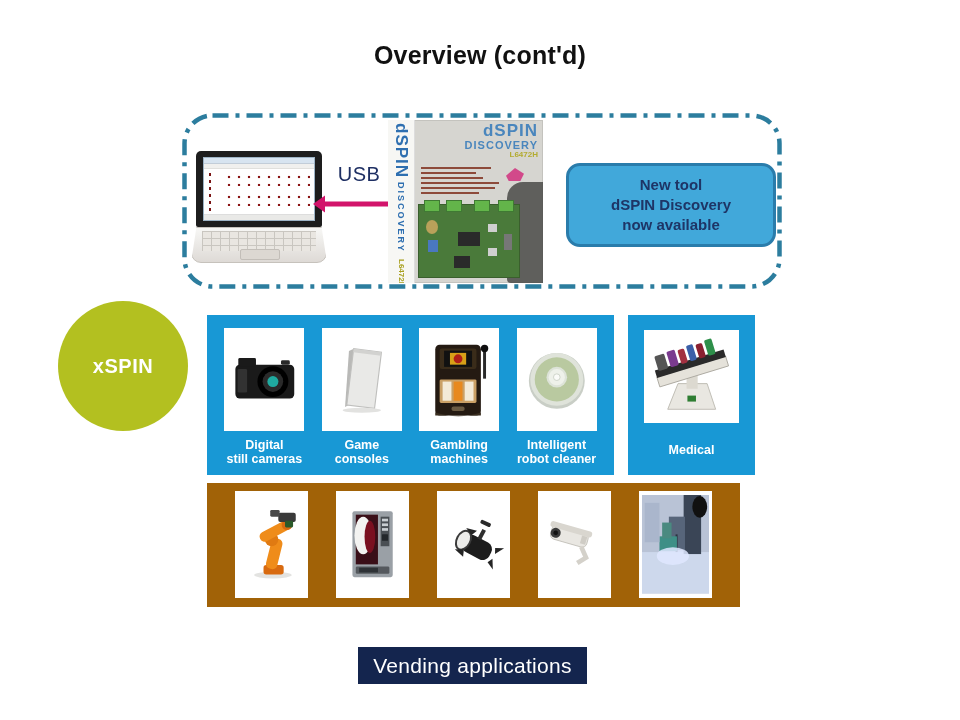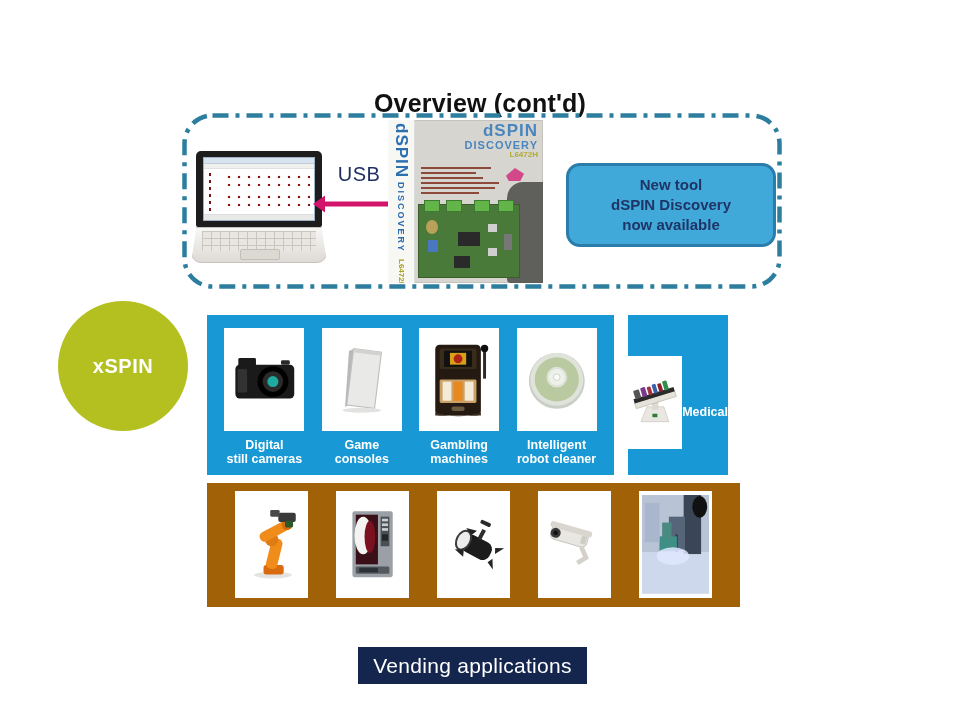--- a/index.html
+++ b/index.html
@@ -1,21 +1,21 @@
 <!DOCTYPE html>
 <html><head>
 <meta charset="utf-8">
 <style>
   html,body{margin:0;padding:0;background:#fff;}
   .slide{position:relative;width:960px;height:720px;background:#ffffff;overflow:hidden;
          font-family:"Liberation Sans",sans-serif;}
 
   
   .slide-title{position:absolute;top:41px;left:0;width:960px;text-align:center;
-    font-size:25px;font-weight:bold;color:#111;letter-spacing:.2px;margin-top:48px;}
+    font-size:25px;font-weight:bold;color:#111;letter-spacing:.2px;}
 
   
   .tool-panel{position:absolute;left:182px;top:113px;width:600px;height:176px;}
   .dash-rect{position:absolute;left:0;top:0;width:100%;height:100%;}
 
   
   .laptop{position:absolute;left:14px;top:38px;width:126px;}
   .laptop-screen{height:76px;background:#1d1d1d;border-radius:5px 5px 2px 2px;
     padding:6px 7px;box-sizing:border-box;}
   .app{background:#fff;height:100%;position:relative;overflow:hidden;border:1px solid #9db3c5;box-sizing:border-box;}
@@ -85,22 +85,22 @@
   .callout-text{font-size:15px;font-weight:bold;color:#1e3566;line-height:1.35;white-space:pre-line;}
 
   
   .xspin{position:absolute;left:58px;top:301px;width:130px;height:130px;border-radius:50%;
     background:#b3c020;display:flex;align-items:center;justify-content:center;
     color:#fff;font-size:20px;font-weight:bold;letter-spacing:.5px;}
 
   
   .apps-row1{position:absolute;left:207px;top:315px;width:407px;height:160px;background:#1898d5;
     display:flex;justify-content:space-evenly;align-items:flex-start;padding-top:13px;box-sizing:border-box;}
-  .medical-box{position:absolute;left:628px;top:315px;width:100px;height:160px;background:#1898d5;
-    display:flex;align-items:center;padding-top:15px;box-sizing:border-box;}
+  .medical-box{position:absolute;left:628px;top:315px;width:127px;height:160px;background:#1898d5;
+    display:flex;flex-direction:column;align-items:center;padding-top:15px;box-sizing:border-box;}
   .apps-row2{position:absolute;left:207px;top:483px;width:533px;height:124px;background:#a16207;
     display:flex;justify-content:space-evenly;align-items:flex-start;padding-top:8px;box-sizing:border-box;}
   .tile{display:flex;flex-direction:column;align-items:center;}
   .tile-img{background:#fff;display:flex;align-items:center;justify-content:center;overflow:hidden;}
   .r1 .tile-img{width:80px;height:103px;}
   .r2 .tile-img{width:73px;height:107px;}
   .medical-box .tile-img{width:95px;height:93px;}
   .tile-img svg{width:92%;height:92%;}
   .tile-label{margin-top:7px;color:#fff;font-weight:bold;font-size:12.5px;line-height:1.15;
     text-align:center;white-space:pre-line;}

